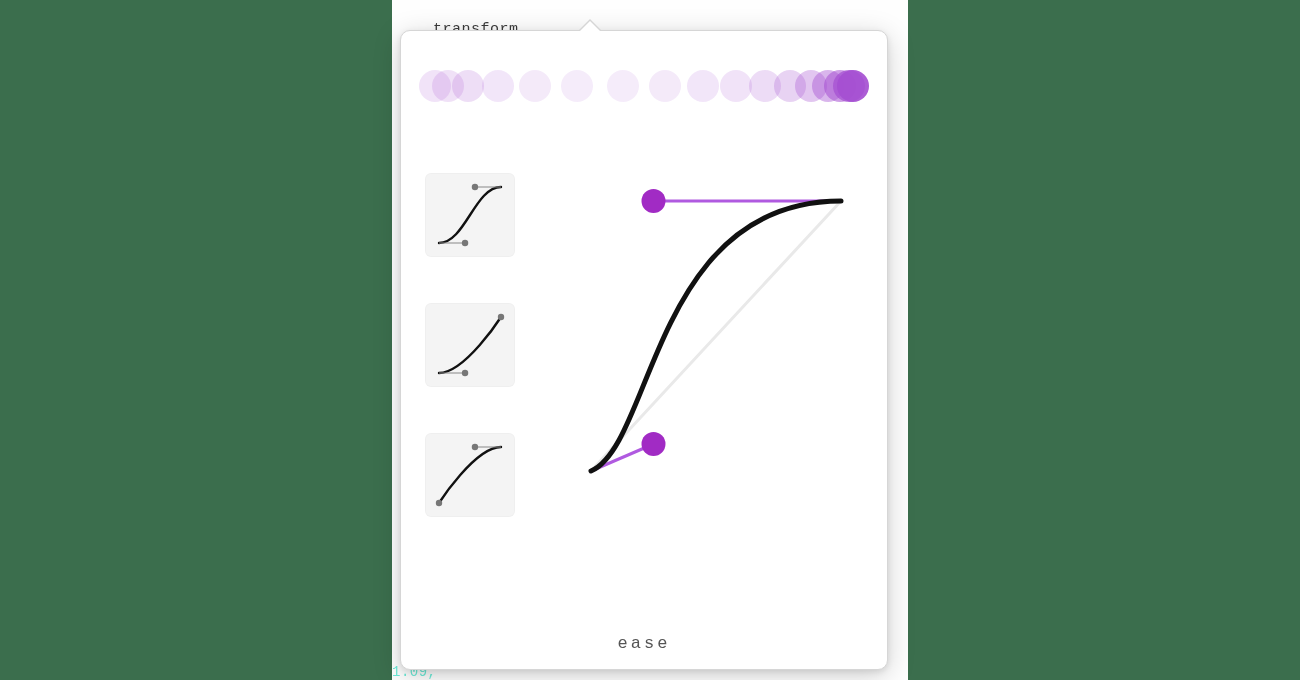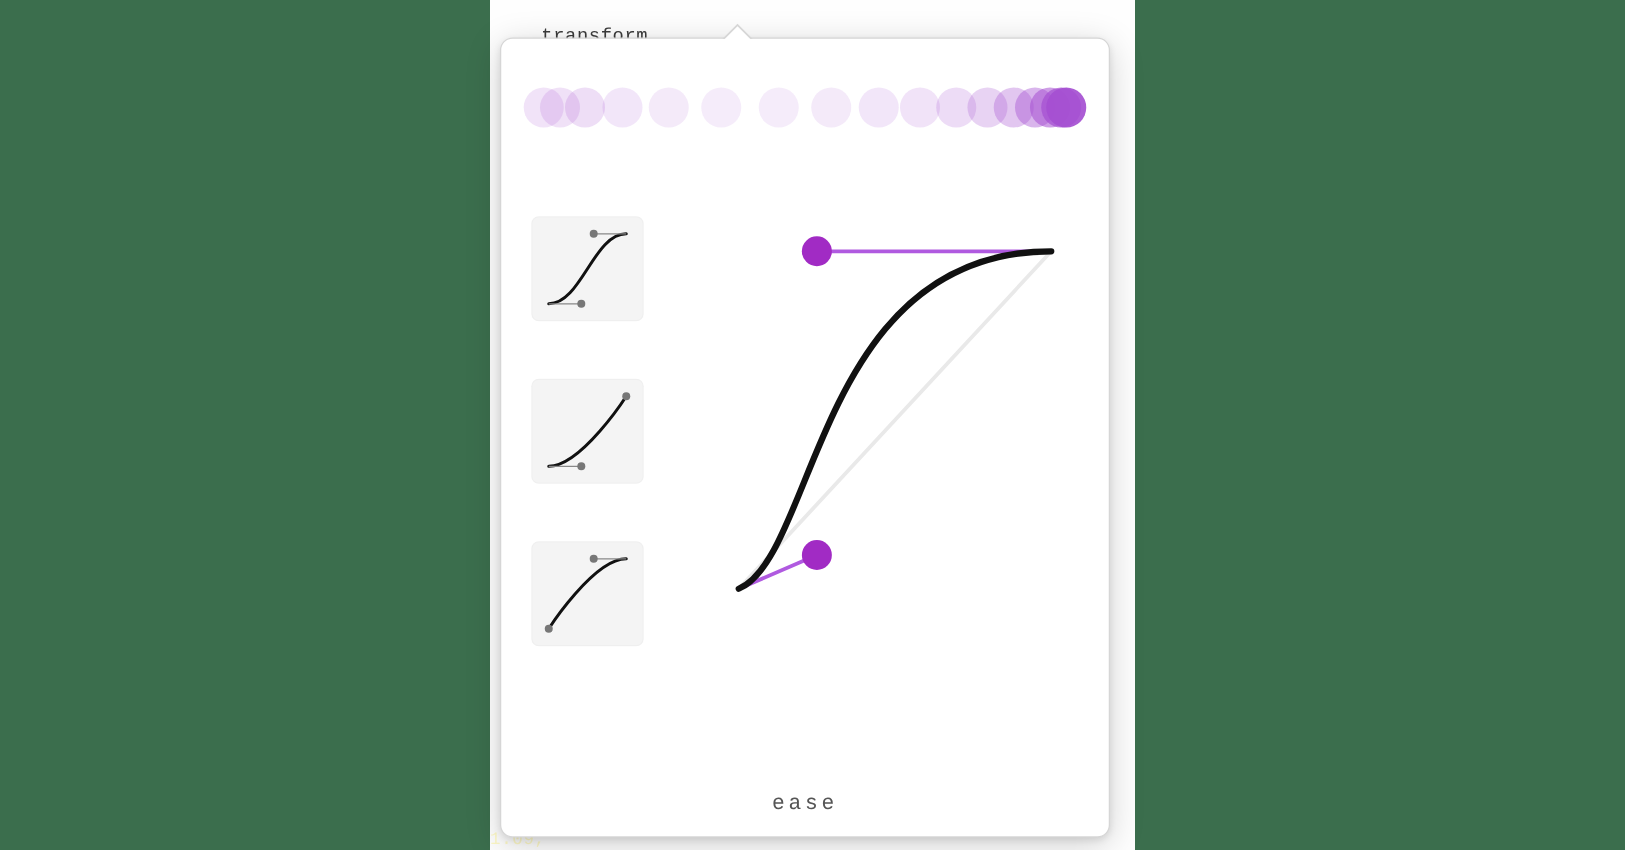--- a/index.html
+++ b/index.html
@@ -151,21 +151,21 @@
     letter-spacing: 3px;
     color: #555;
   }
 
   
   .ghost-text {
     position: absolute;
     left: 0;
     bottom: 0;
     font-size: 14px;
-    color: #fef9c3;
+    color: #5eead4;
     opacity: 0.9;
     letter-spacing: 0.5px;
     margin-top: 21px;
   }
 </style>
 </head>
 <body>
 
 <div class="stage">
   <div class="code-bg"></div>

